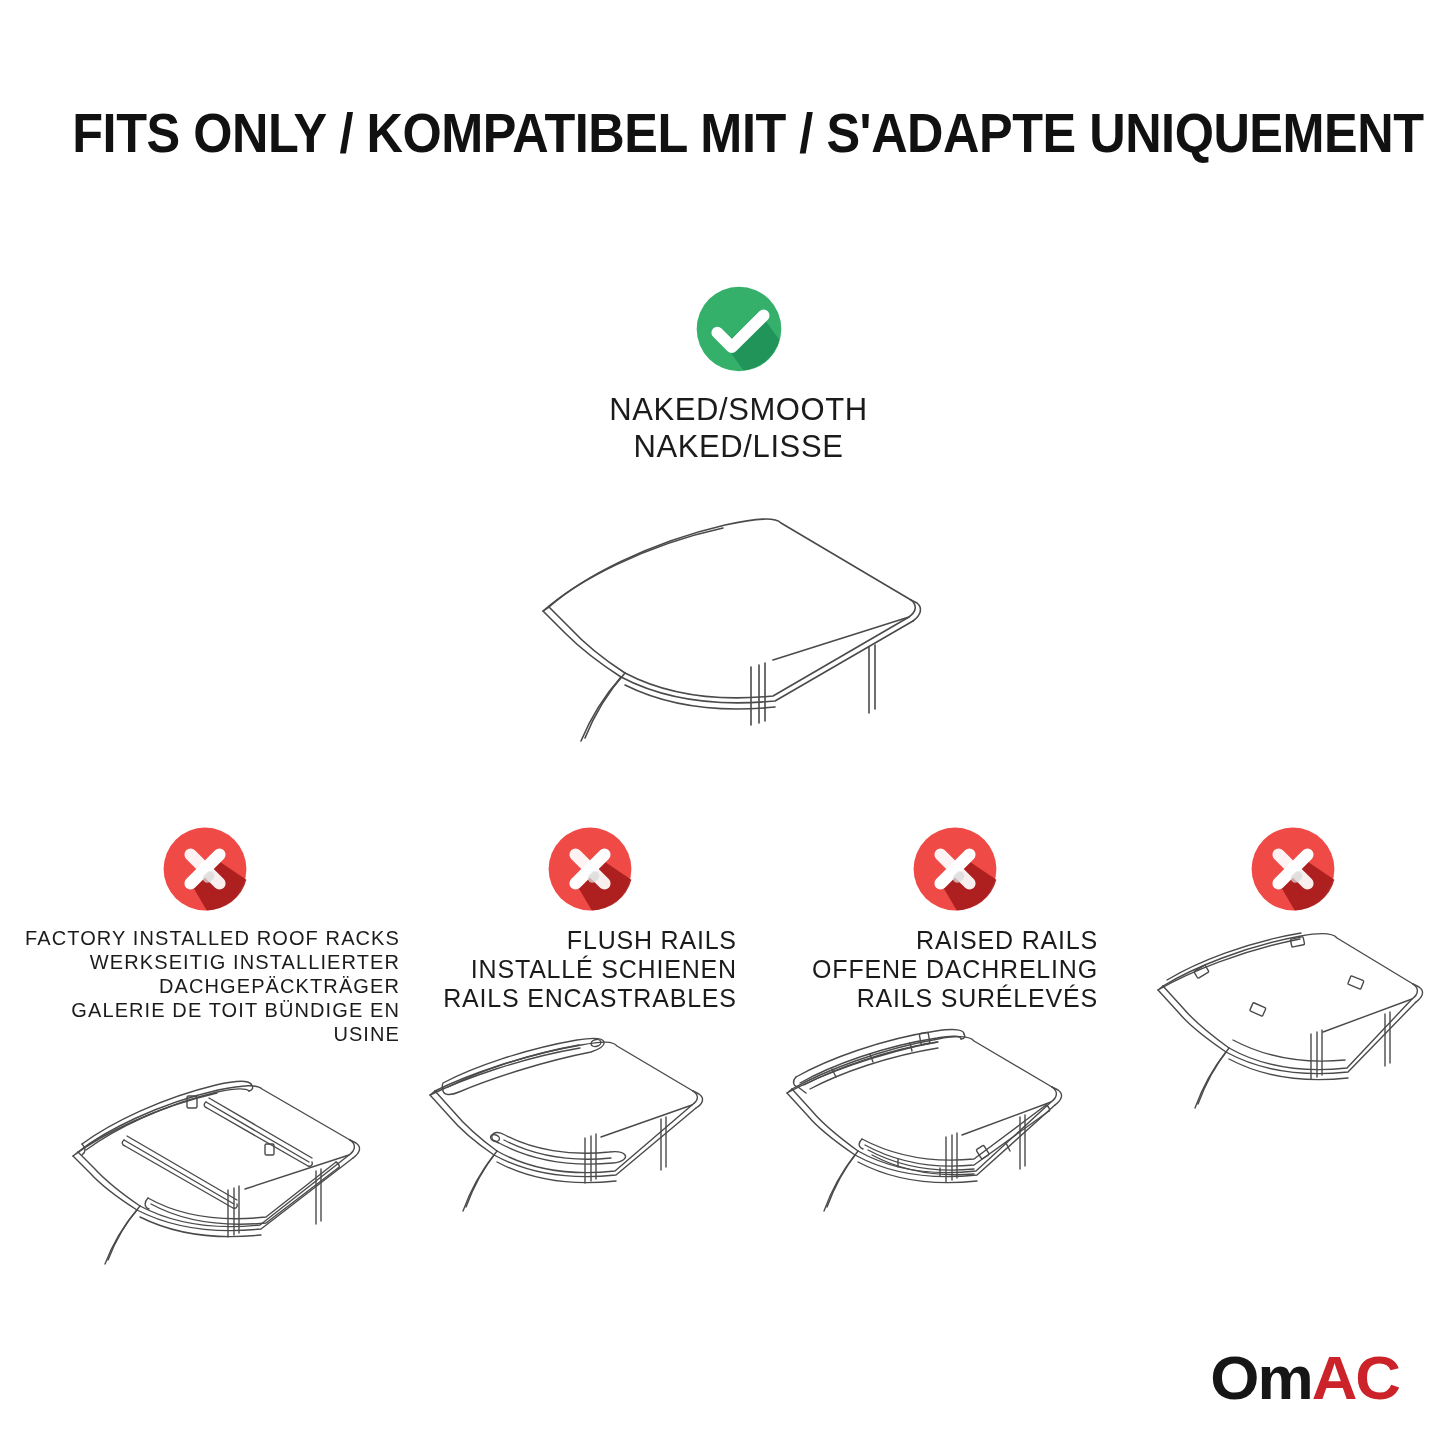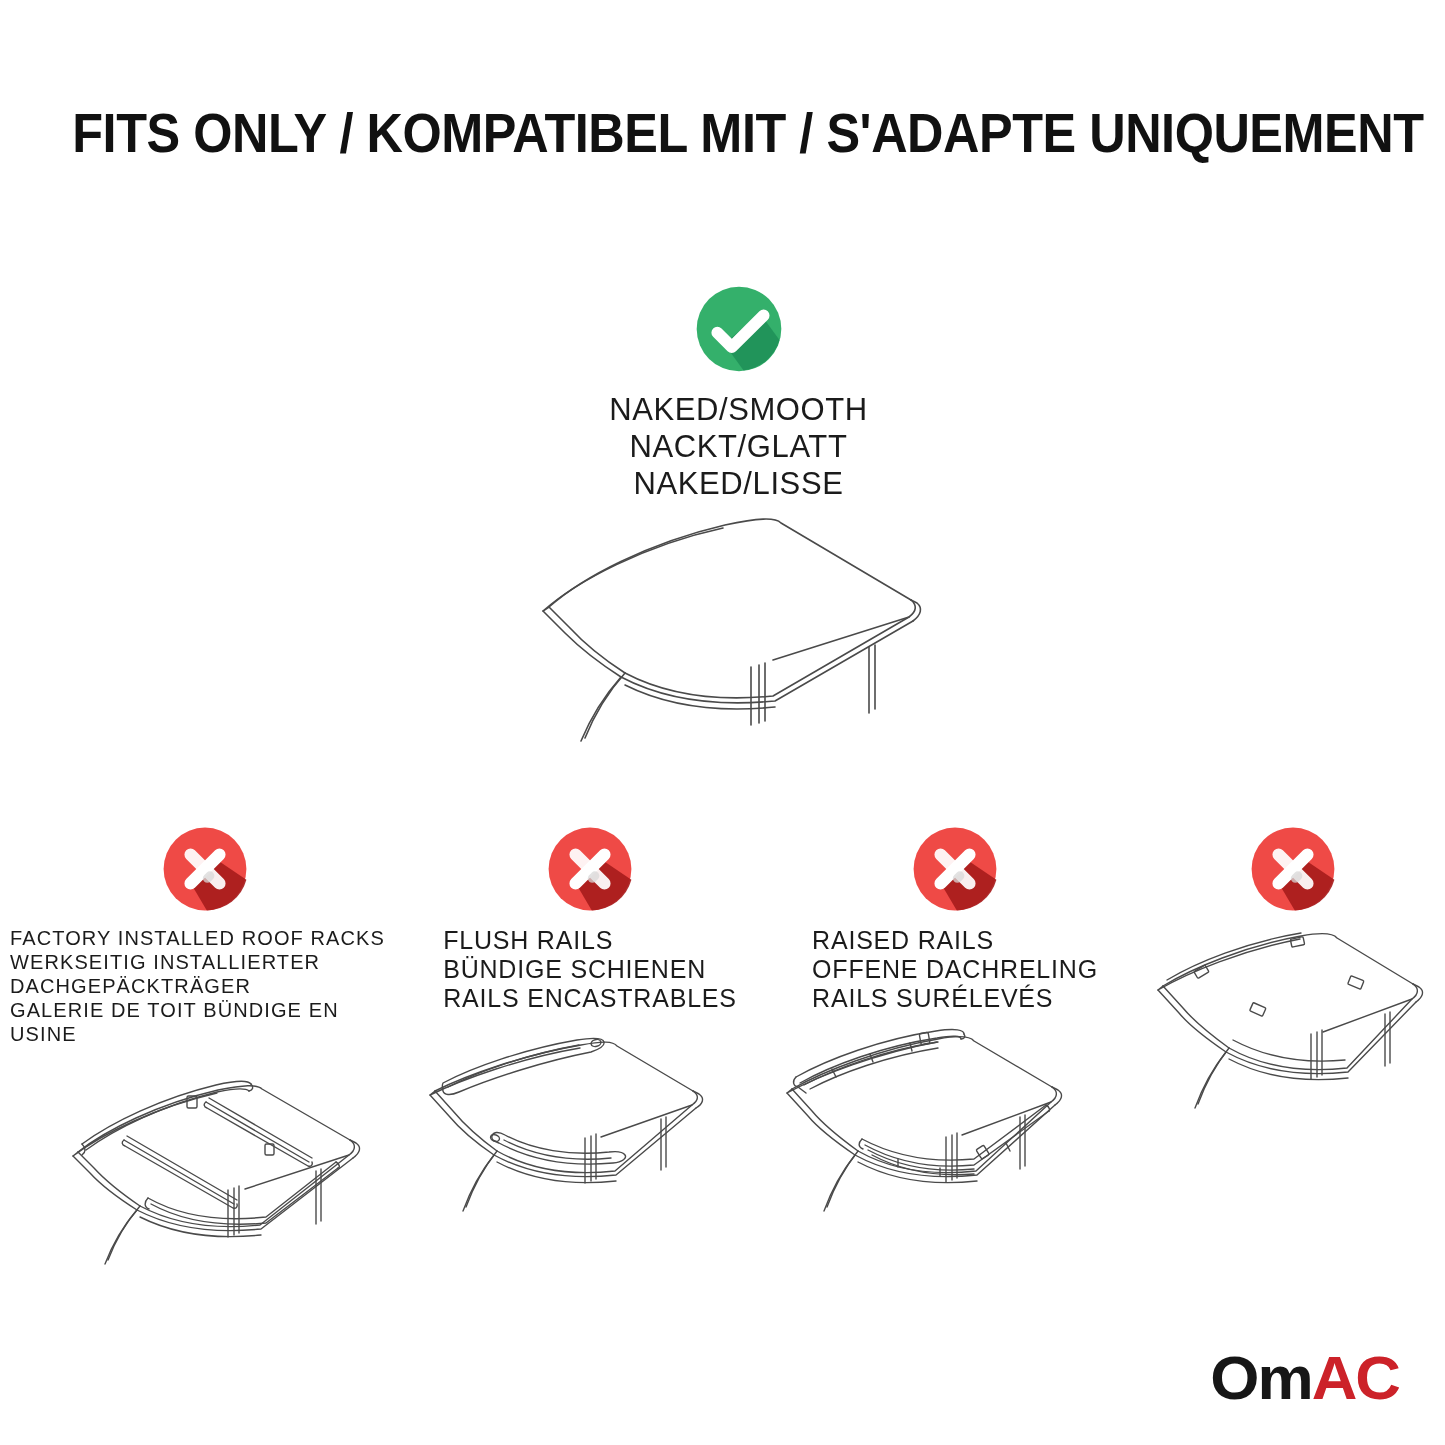--- a/index.html
+++ b/index.html
@@ -60,21 +60,21 @@
     box-sizing:border-box;
   }
   .col-1{width:410px;padding:0 10px;}
   .col-2{width:360px;padding:0 6px;}
   .col-3{width:370px;padding:0 6px;}
   .col-4{width:305px;padding:0 6px;}
 
   .x-icon{width:90px;height:90px;display:block;}
 
   .cap{
-    text-align:left;
+    text-align:right;
     color:#1b1b1b;
     font-weight:400;
     margin-top:12px;
   }
   .cap-sm{font-size:20px;line-height:24px;letter-spacing:1.1px;}
   .cap-md{font-size:25px;line-height:29px;letter-spacing:0.8px;}
 
   .art{margin-top:14px;}
   .art svg{display:block;}
 
@@ -104,21 +104,20 @@
 
     <svg class="check-icon" viewBox="0 0 100 100">
       <circle cx="50" cy="50" r="46" fill="#34b06b"></circle>
       <path d="M73 33 L94 62 A46 46 0 0 1 55 95 L34 66 Z" fill="#1f9159" opacity="0.9"></path>
       <path d="M29.5 50.5 L42 38.5 L45.5 42.5 L45.5 63 L34.5 63 Z" fill="#ffffff" opacity="0"></path>
       <path d="M72.2 30.8 L42.2 60.6 L31.0 49.4 A6.4 6.4 0 0 0 21.9 58.5 L37.6 74.2 A6.4 6.4 0 0 0 46.7 74.2 L81.3 39.9 A6.4 6.4 0 0 0 72.2 30.8 Z" fill="#ffffff"></path>
     </svg>
 
     <div class="good-caption">
       <div>NAKED/SMOOTH</div>
-      <div>NACKT/GLATT</div>
       <div>NAKED/LISSE</div>
     </div>
   </div>
 
   <div class="good-art">
     <svg width="500" height="265" viewBox="0 0 500 265" fill="none" stroke="#4a4a4a" stroke-width="1.6" stroke-linecap="round" stroke-linejoin="round">
 
       <path d="M76 112 C 110 82, 175 48, 252 30 C 285 23, 302 22, 308 28 L 438 105"></path>
       <path d="M76 112 L 70 116 C 104 86, 172 50, 250 33"></path>
 
@@ -215,21 +214,21 @@
         <path d="M61.5 38.5 L96 62 A46 46 0 0 1 52 96 L33 64 Z" fill="#a81c1c" opacity="0.92"></path>
         <g fill="#ffffff">
           <rect x="43.2" y="20.5" width="13.6" height="59" rx="6.8" transform="rotate(45 50 50)"></rect>
           <rect x="43.2" y="20.5" width="13.6" height="59" rx="6.8" transform="rotate(-45 50 50)" opacity="0.93"></rect>
         </g>
         <rect x="49" y="52" width="10" height="14" rx="5" fill="#d8d8d8" opacity="0.75" transform="rotate(45 54 59)"></rect>
       </svg>
 
       <div class="cap cap-md">
         <div>FLUSH RAILS</div>
-        <div>BÜNDIGE SCHIENEN</div>
+        <div>INSTALLÉ SCHIENEN</div>
         <div>RAILS ENCASTRABLES</div>
       </div>
 
       <div class="art">
         <svg width="370" height="220" viewBox="0 0 370 220" fill="none" stroke="#4a4a4a" stroke-width="1.4" stroke-linecap="round" stroke-linejoin="round">
 
           <path d="M30 64 C 62 48, 118 28, 176 18 C 198 14, 208 14, 212 19 L 288 64"></path>
           <path d="M30 64 L 25 68 C 58 52, 116 31, 175 21"></path>
           <path d="M288 64 C 294 68, 294 73, 287 78 L 196 110"></path>
           <path d="M288 64 L 294 67 C 300 71, 298 77, 291 81"></path>

